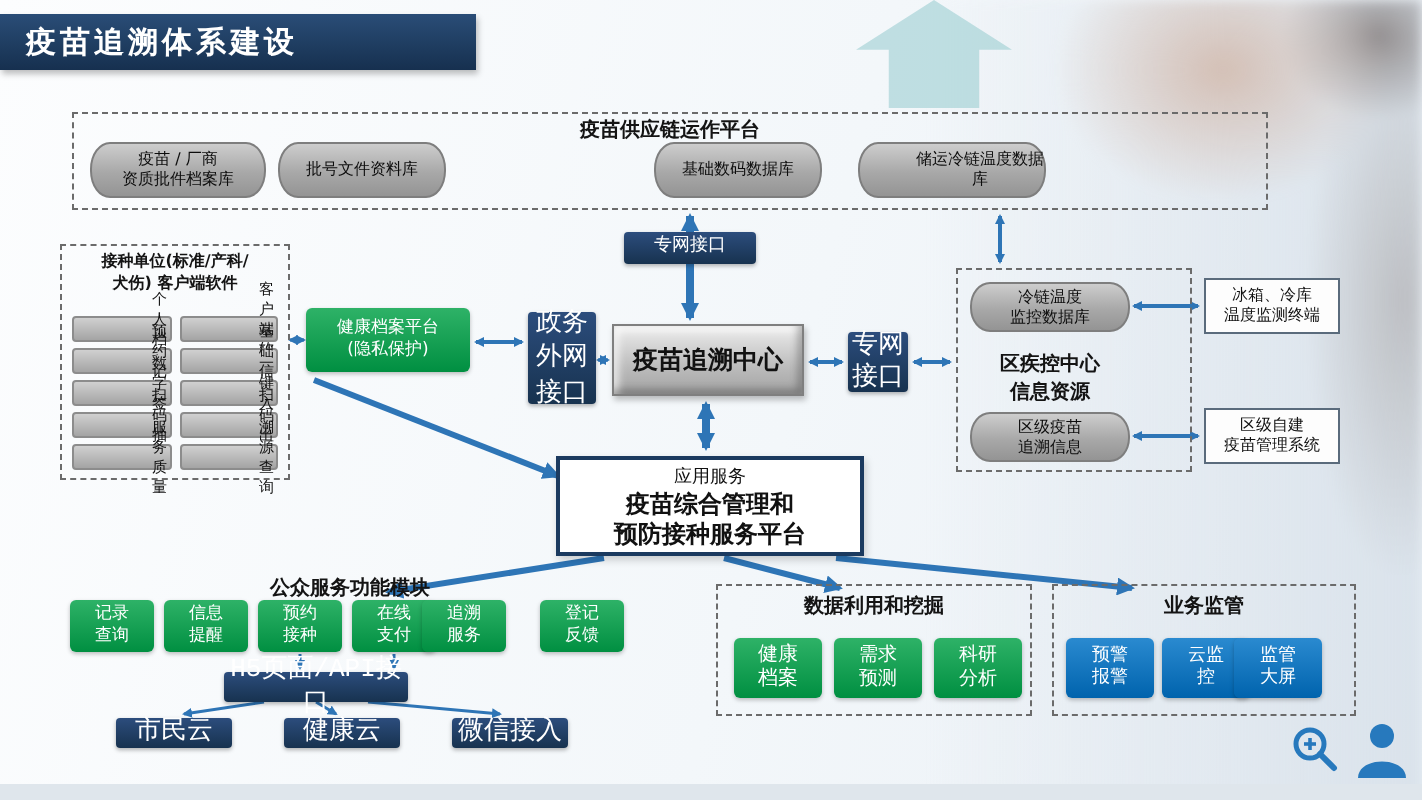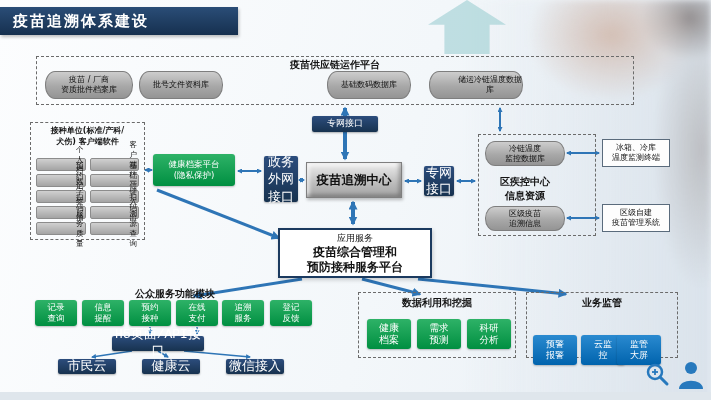--- a/index.html
+++ b/index.html
@@ -17,21 +17,21 @@
   .dashed { position:absolute; border:1px dashed #6b6b6b; }
   .group-title { font-weight:bold; color:#141414; white-space:pre-line; }
 
   .cyl { position:absolute; background:linear-gradient(180deg,#cdcdcd 0%,#a8a8a8 55%,#949494 100%);
     border:1px solid #7e7e7e; border-radius:10px / 48%; font-size:8px; line-height:1.2; color:#0d0d0d; }
   .dbox { position:absolute; background:linear-gradient(180deg,#2c4d7d,#17324f); color:#fff;
     border-radius:2px; font-size:13px; line-height:1.25; box-shadow:0 1px 2px rgba(0,0,0,.3); }
   .gbox { position:absolute; background:linear-gradient(180deg,#2eb267,#008f41); color:#fff;
     border-radius:3px; font-size:8.5px; line-height:1.25; box-shadow:0 1px 2px rgba(0,0,0,.25); }
   .bbox { position:absolute; background:linear-gradient(180deg,#2a8ad0,#0063ad); color:#fff;
-    border-radius:3px; font-size:9px; line-height:1.25; box-shadow:0 1px 2px rgba(0,0,0,.25);margin-top:16px; }
+    border-radius:3px; font-size:9px; line-height:1.25; box-shadow:0 1px 2px rgba(0,0,0,.25); }
   .wbox { position:absolute; background:#fdfdfd; border:1px solid #5a6b7c; font-size:8px; line-height:1.25; }
   .center3d { position:absolute; font-weight:bold; font-size:12.5px;
     background:linear-gradient(180deg,#ededed,#bcbcbc 60%,#a3a3a3); border:1px solid #7f7f7f;
     box-shadow:inset -2px -2px 4px rgba(0,0,0,.3), inset 2px 2px 4px rgba(255,255,255,.85), 1px 2px 3px rgba(0,0,0,.25); }
   .appbox { position:absolute; background:#fff; border:2px solid #1b3a5f; box-shadow:1px 2px 4px rgba(0,0,0,.18); }
 
   .client-grid { position:absolute; left:5px; right:5px; top:35px; display:grid;
     grid-template-columns:1fr 1fr; gap:3px 4px; }
   .client-grid > div { height:13px; font-size:7.5px; background:linear-gradient(180deg,#d0d0d0,#a4a4a4);
     border:1px solid #8c8c8c; border-radius:2px; display:flex; align-items:center; justify-content:center;padding-left:39px; }
@@ -157,21 +157,21 @@
 
   <div class="group-title abs" style="left:90px;top:287px;width:170px;text-align:center;font-size:10px;">公众服务功能模块</div>
   <div class="gbox flex-c" style="left:35px;top:300px;width:42px;height:26px;">记录
 查询</div>
   <div class="gbox flex-c" style="left:82px;top:300px;width:42px;height:26px;">信息
 提醒</div>
   <div class="gbox flex-c" style="left:129px;top:300px;width:42px;height:26px;">预约
 接种</div>
   <div class="gbox flex-c" style="left:176px;top:300px;width:42px;height:26px;">在线
 支付</div>
-  <div class="gbox flex-c" style="left:222px;top:300px;width:42px;height:26px;">追溯
+  <div class="gbox flex-c" style="left:211px;top:300px;width:42px;height:26px;">追溯
 服务</div>
   <div class="gbox flex-c" style="left:270px;top:300px;width:42px;height:26px;">登记
 反馈</div>
   <div class="dbox flex-c" style="left:112px;top:336px;width:92px;height:15px;font-family:Liberation Mono, monospace;">H5页面/API接口</div>
   <div class="dbox flex-c" style="left:58px;top:359px;width:58px;height:15px;">市民云</div>
   <div class="dbox flex-c" style="left:142px;top:359px;width:58px;height:15px;">健康云</div>
   <div class="dbox flex-c" style="left:226px;top:359px;width:58px;height:15px;">微信接入</div>
 
   <div class="dashed" style="left:358px;top:292px;width:158px;height:66px;">
     <div class="group-title abs" style="top:3px;left:0;right:0;text-align:center;font-size:10px;">数据利用和挖掘</div>

